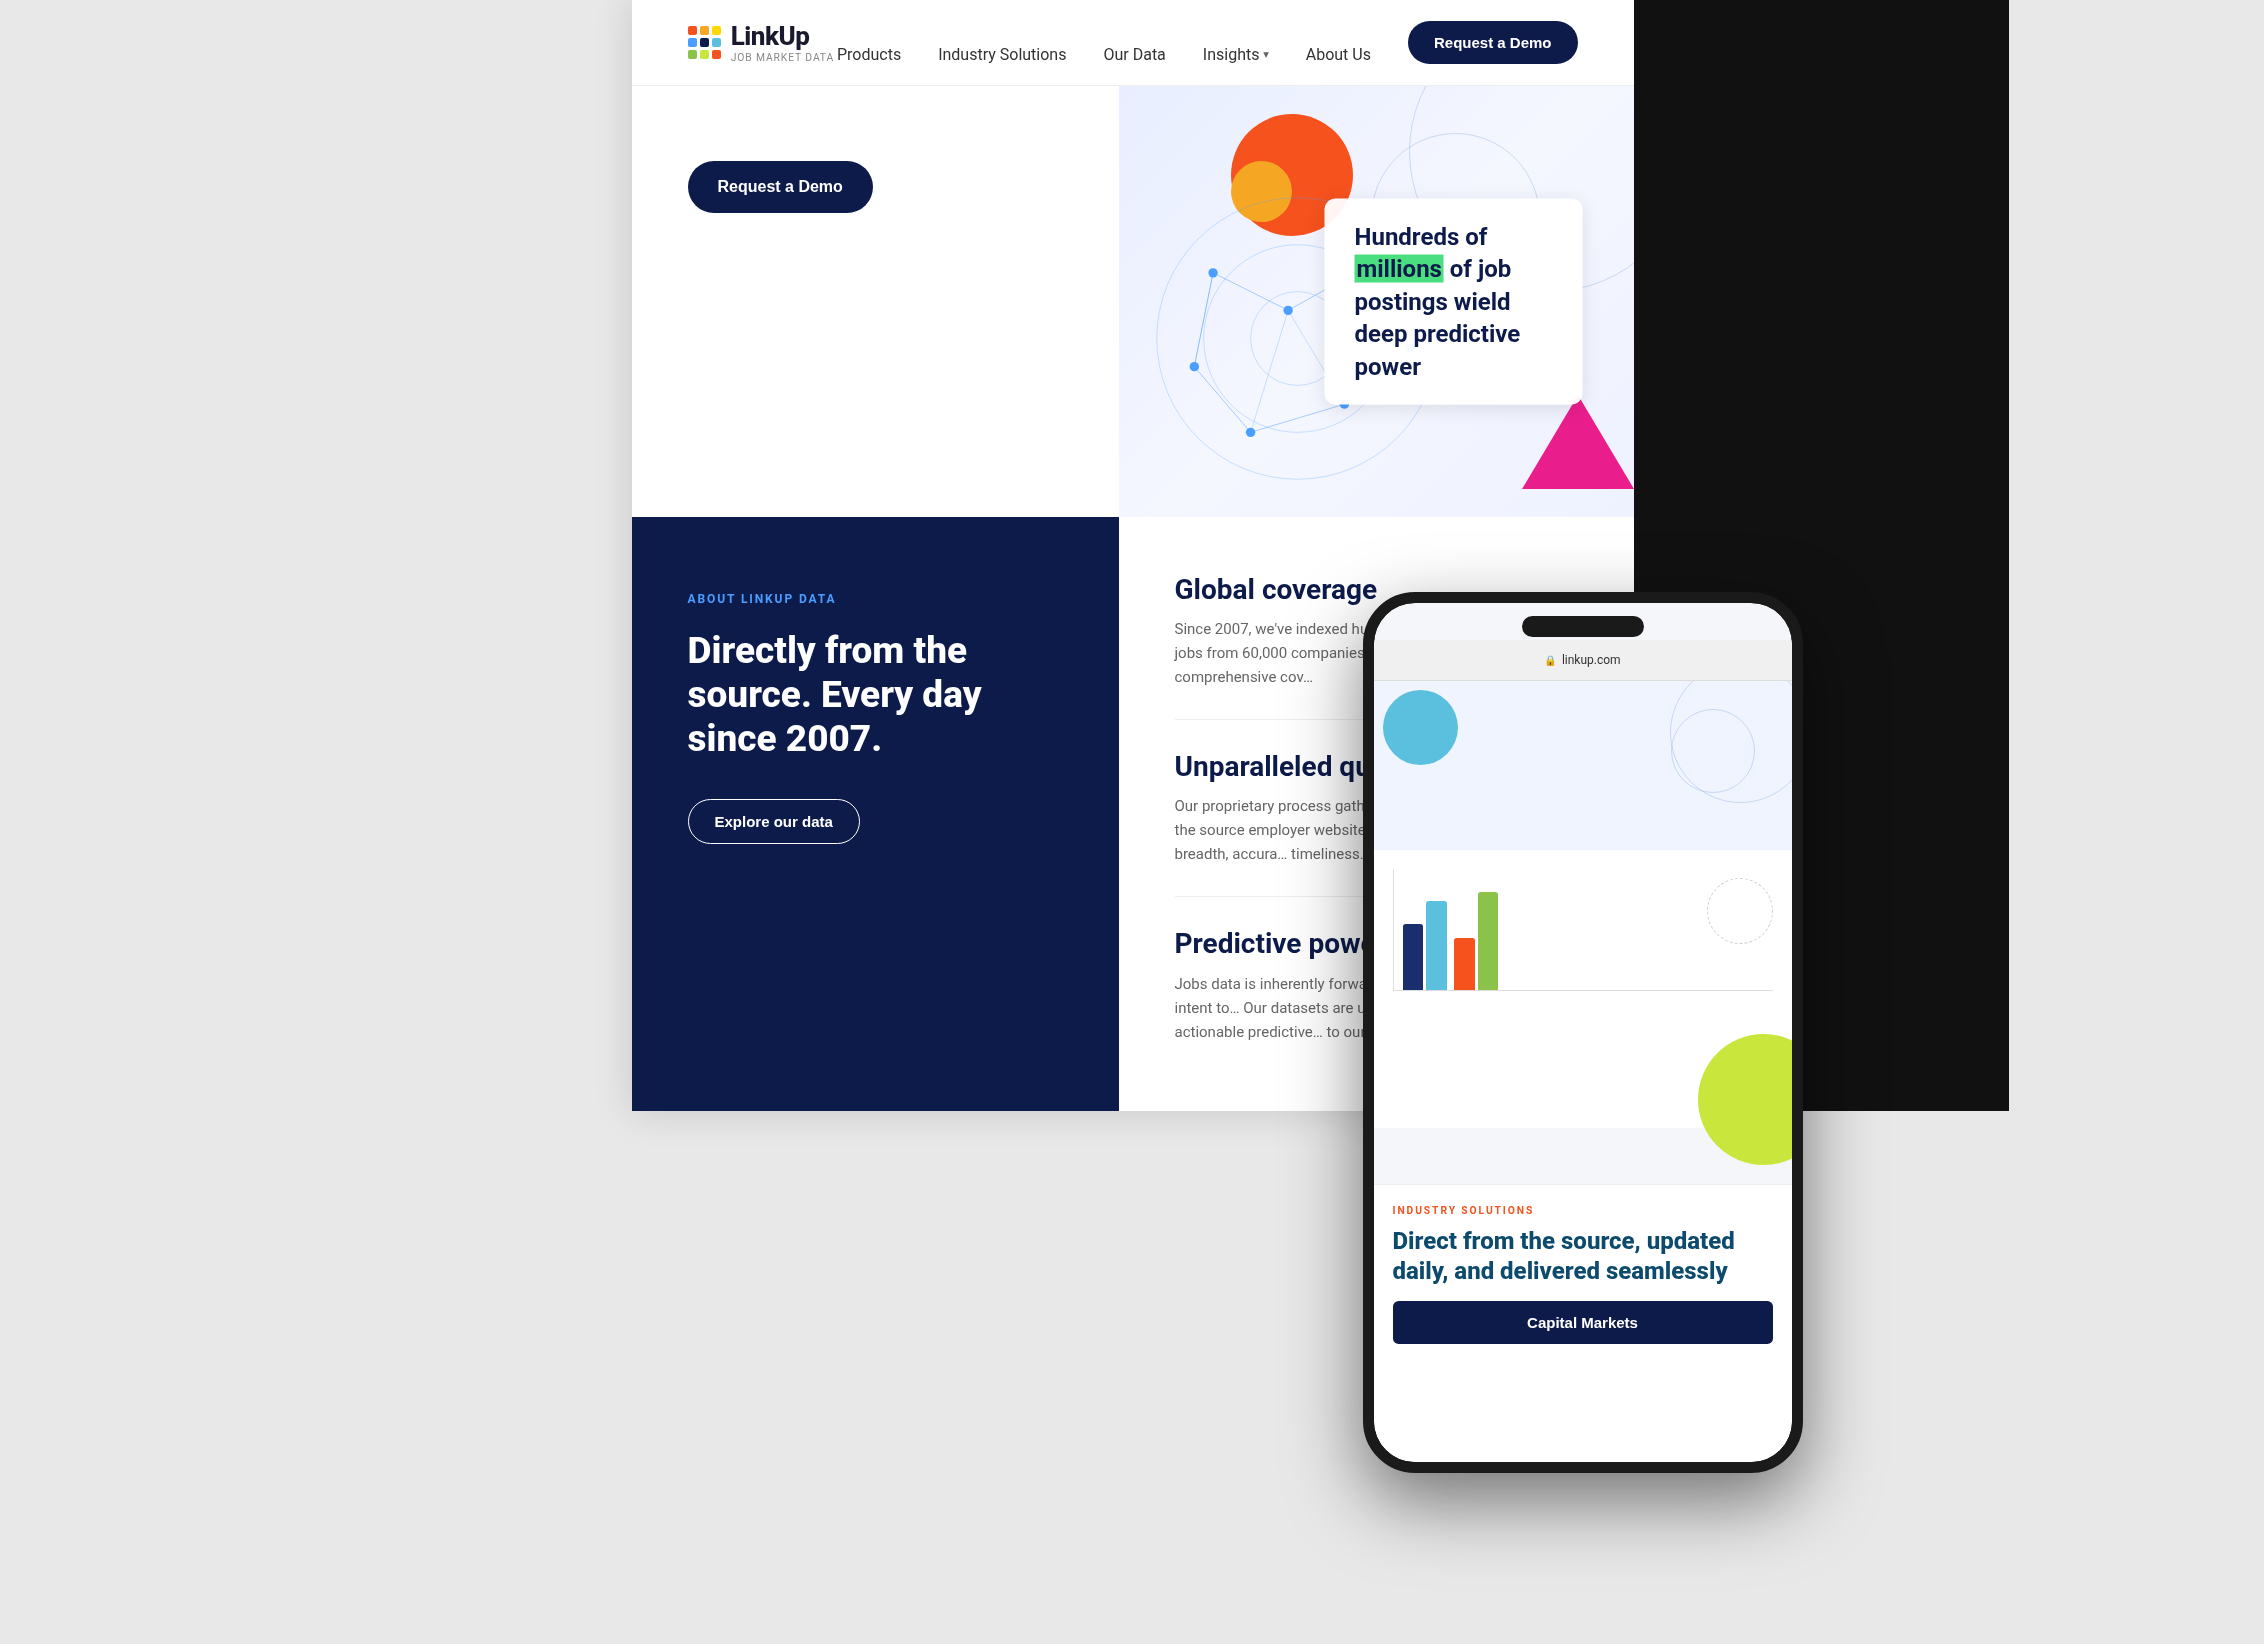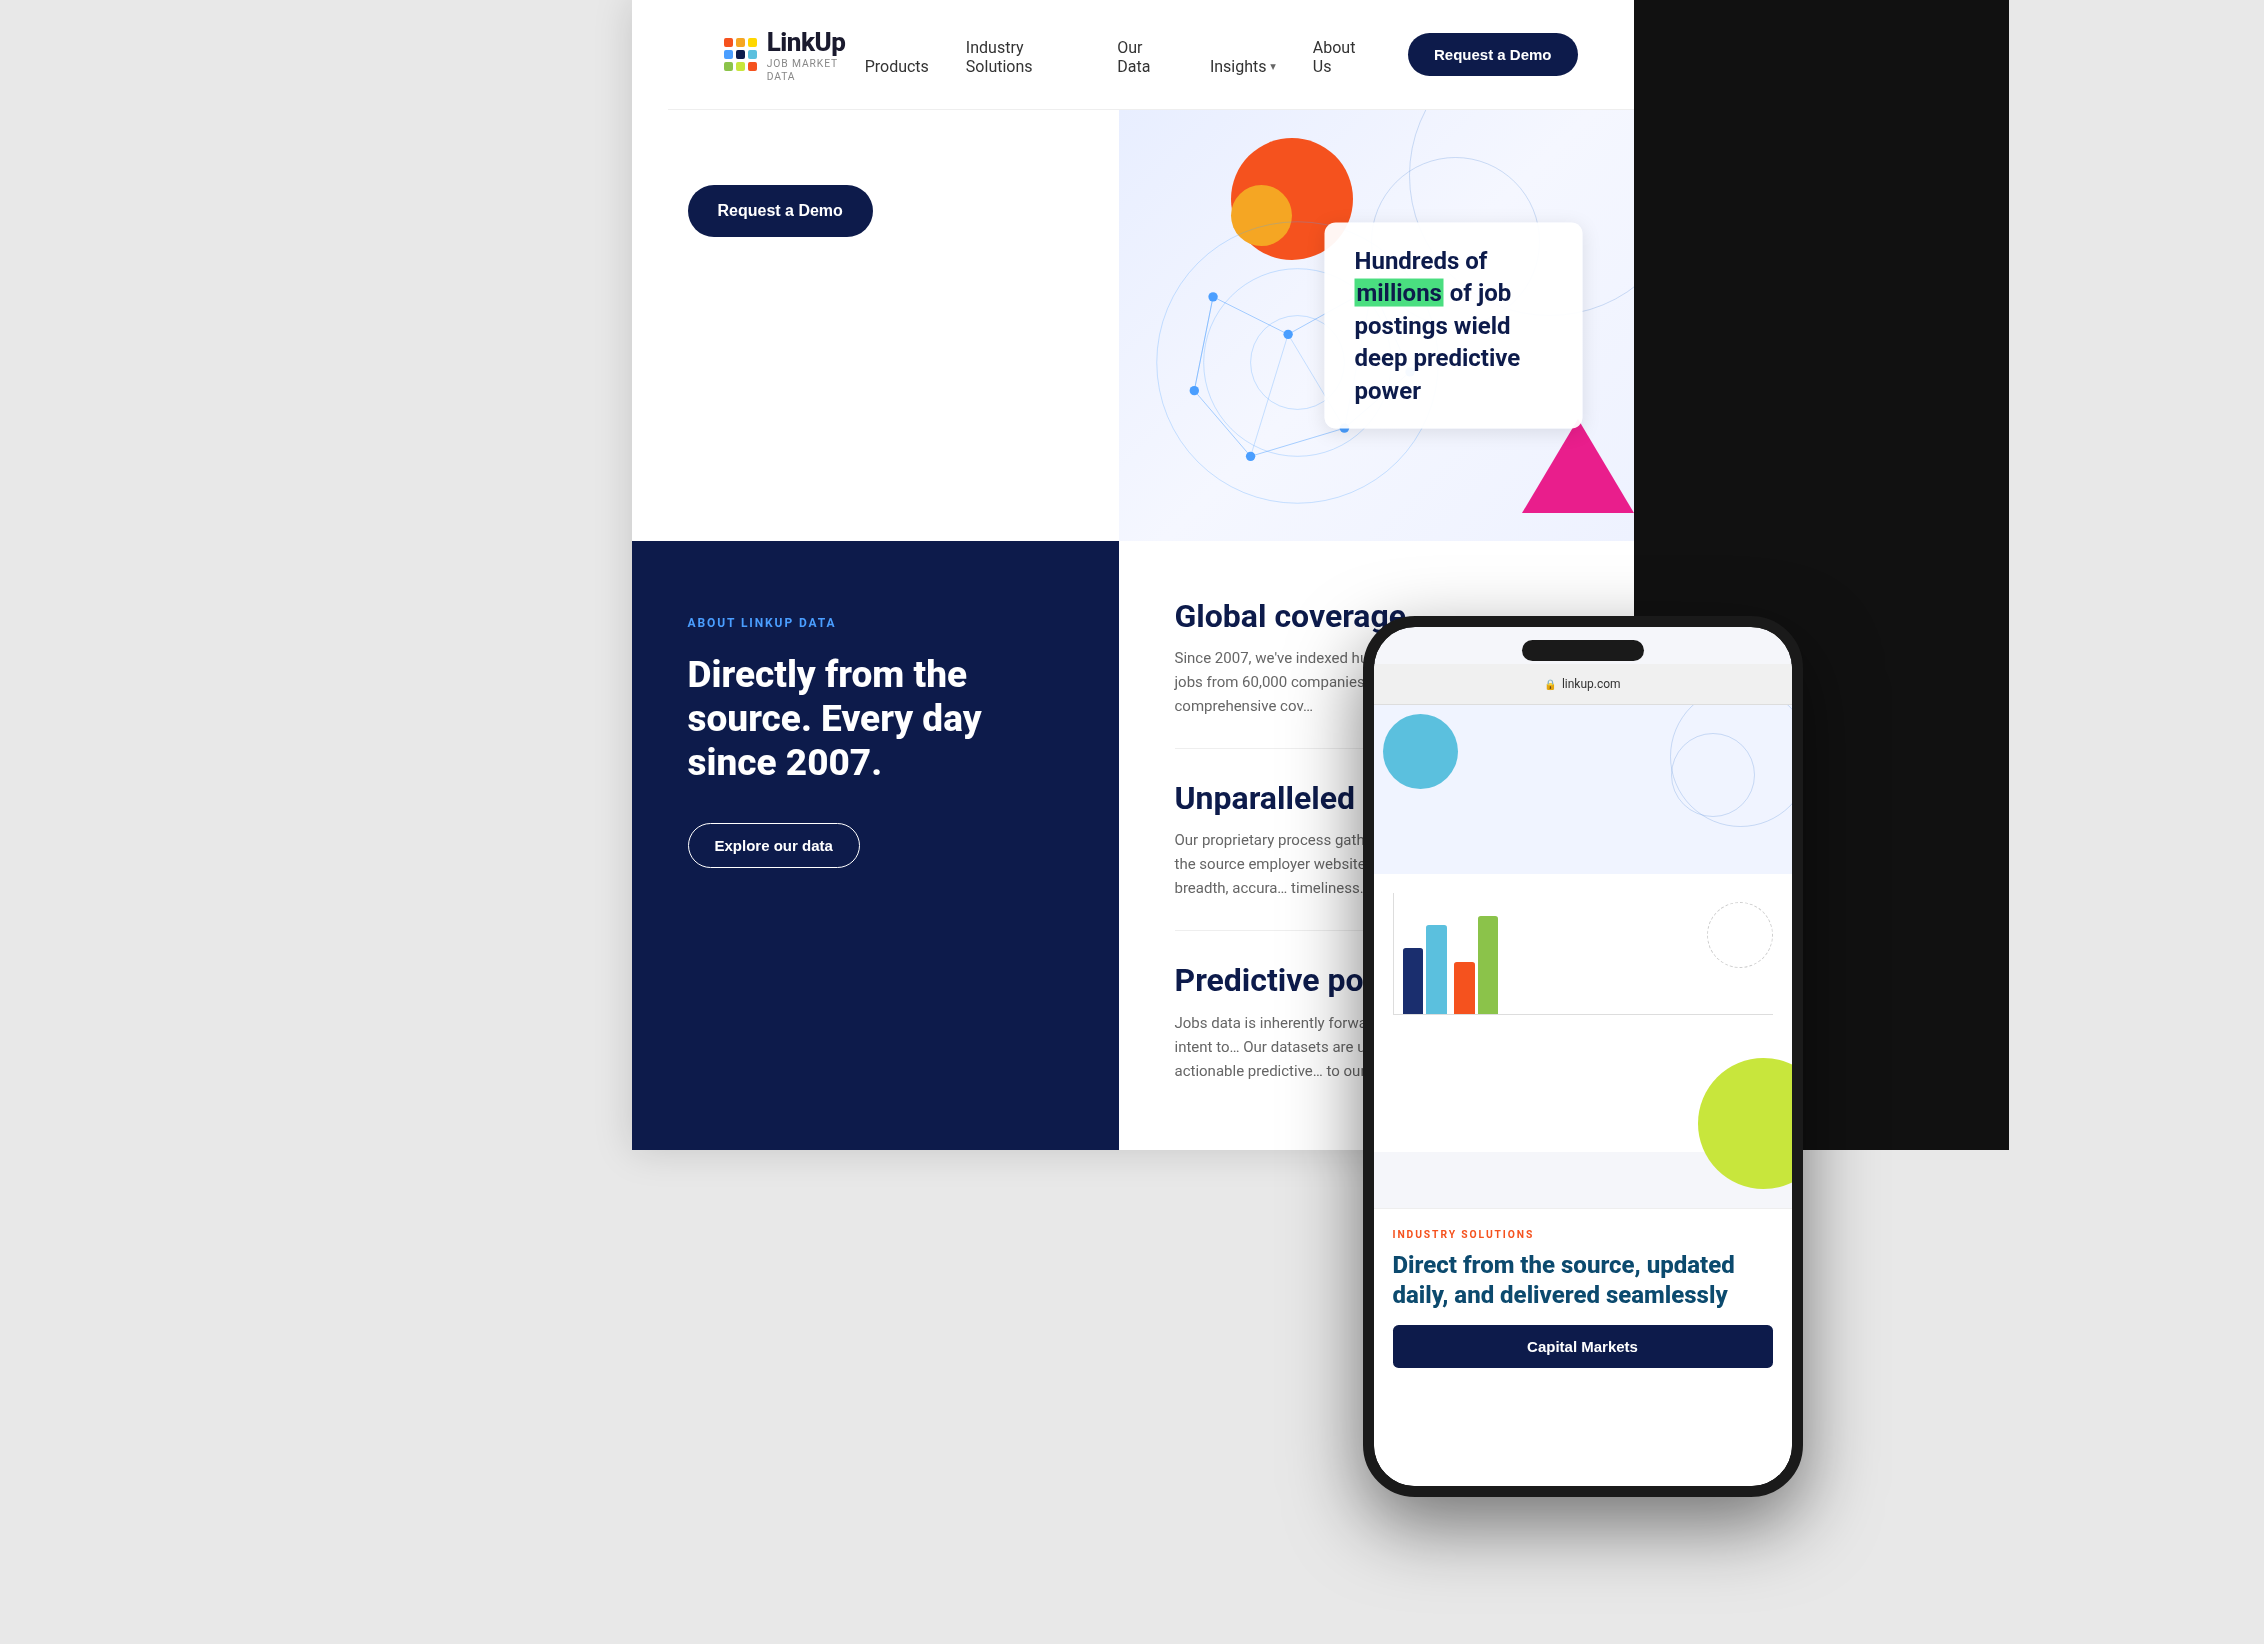--- a/index.html
+++ b/index.html
@@ -4,25 +4,24 @@
   <style>
     * { margin: 0; padding: 0; box-sizing: border-box; }
     body { font-family: -apple-system, BlinkMacSystemFont, 'Segoe UI', Roboto, sans-serif; background: #e8e8e8; width: 2265px; min-height: 1644px; overflow: hidden; }
 
     
     .navbar {
       background: #fff;
       display: flex;
       align-items: center;
       padding: 0 56px;
-      height: 110px;
+      height: 86px;
       border-bottom: 0.9px solid #eee;
       position: relative;
       z-index: 10;
-      margin-left: 36px;
     }
     .logo-area {
       display: flex;
       align-items: center;
       gap: 9.4px;
       margin-right: auto;
     }
     .logo-grid {
       display: grid;
       grid-template-columns: repeat(3,9.4px);
@@ -215,21 +214,21 @@
       flex-direction: column;
       gap: 0;
     }
     .feature-item {
       padding: 30px 0;
       border-bottom: 0.9px solid #eee;
     }
     .feature-item:first-child { padding-top: 19px; }
     .feature-item:last-child { border-bottom: none; }
     .feature-title {
-      font-size: 32px;
+      font-size: 28px;
       font-weight: 700;
       color: #0d1b4b;
       margin-bottom: 11.2px;
     }
     .feature-desc {
       font-size: 15px;
       color: #666;
       line-height: 1.6;
       max-width: 356px;
     }

